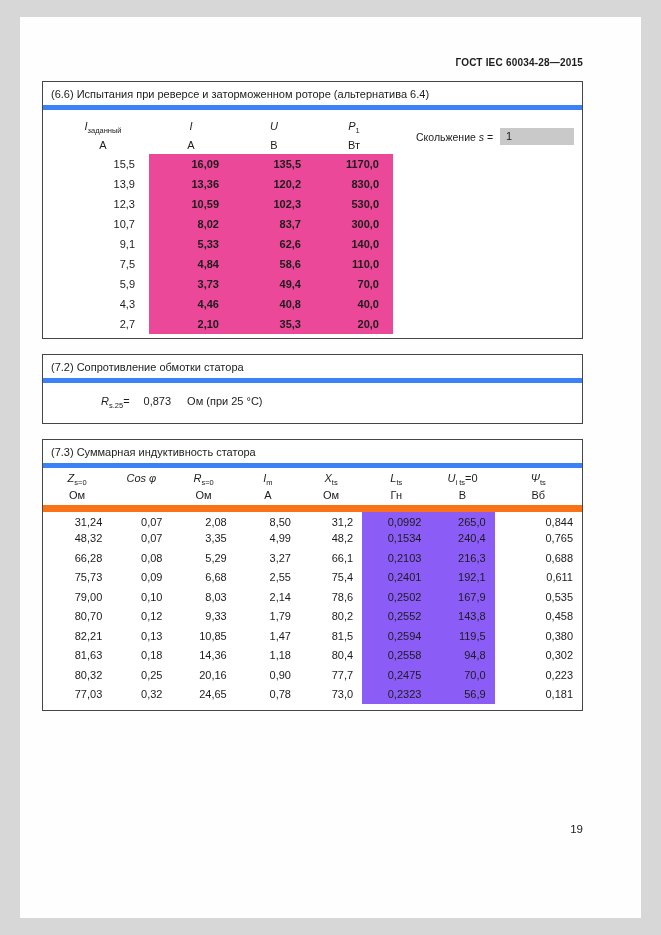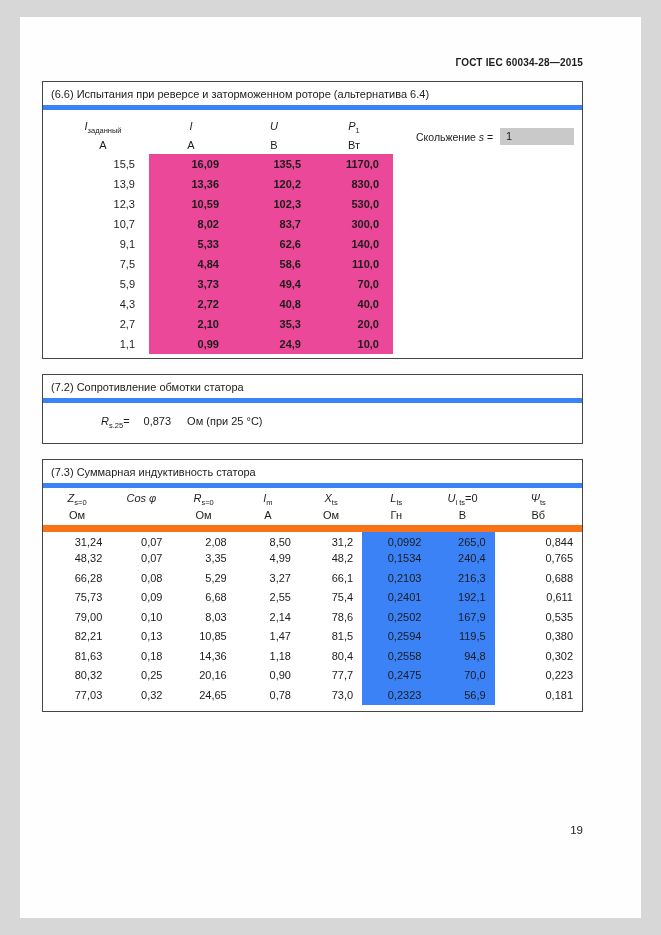--- a/index.html
+++ b/index.html
@@ -53,21 +53,21 @@
   
   .s72-body { padding: 12px 8px 13px 58px; font-size: 11px; }
   .rval { margin: 0 16px 0 14px; }
 
   
   .t73 { width: 100%; table-layout: fixed; margin-bottom: 6px; }
   .t73 th { font-weight: 400; font-size: 11px; text-align: center; padding: 4px 4px 0; }
   .t73 thead tr.units th { padding: 1px 4px 4px; border-bottom: 7px solid #f97316; }
   .t73 tbody td { font-size: 11px; text-align: right; padding-right: 9px; height: 19.5px; }
   .t73 tbody tr:first-child td { padding-top: 4px; }
-  .t73 tbody td:nth-child(6), .t73 tbody td:nth-child(7) { background: #3b82f6; }
+  .t73 tbody td:nth-child(6), .t73 tbody td:nth-child(7) { background: #8b5cf6; }
 
   .page-number { text-align: right; font-size: 11.5px; margin-top: 112px; }
 </style>
 </head>
 <body>
 
 <div class="page">
 
   <div class="doc-header">ГОСТ IEC 60034-28—2015</div>
 
@@ -133,35 +133,29 @@
               <td>110,0</td>
             </tr>
             <tr>
               <td>5,9</td>
               <td>3,73</td>
               <td>49,4</td>
               <td>70,0</td>
             </tr>
             <tr>
               <td>4,3</td>
-              <td>2,72</td>
+              <td>4,46</td>
               <td>40,8</td>
               <td>40,0</td>
             </tr>
             <tr>
               <td>2,7</td>
               <td>2,10</td>
               <td>35,3</td>
               <td>20,0</td>
-            </tr>
-            <tr>
-              <td>1,1</td>
-              <td>0,99</td>
-              <td>24,9</td>
-              <td>10,0</td>
             </tr>
           </tbody>
       </table>
 
       <div class="slip">
         <div class="slip-row">
           <span><span>Скольжение</span> <i>s</i> <span>=</span></span>
           <span class="slip-value">1</span>
         </div>
       </div>
@@ -255,20 +249,30 @@
             <td>79,00</td>
             <td>0,10</td>
             <td>8,03</td>
             <td>2,14</td>
             <td>78,6</td>
             <td>0,2502</td>
             <td>167,9</td>
             <td>0,535</td>
           </tr>
           <tr>
+            <td>80,70</td>
+            <td>0,12</td>
+            <td>9,33</td>
+            <td>1,79</td>
+            <td>80,2</td>
+            <td>0,2552</td>
+            <td>143,8</td>
+            <td>0,458</td>
+          </tr>
+          <tr>
             <td>82,21</td>
             <td>0,13</td>
             <td>10,85</td>
             <td>1,47</td>
             <td>81,5</td>
             <td>0,2594</td>
             <td>119,5</td>
             <td>0,380</td>
           </tr>
           <tr>

